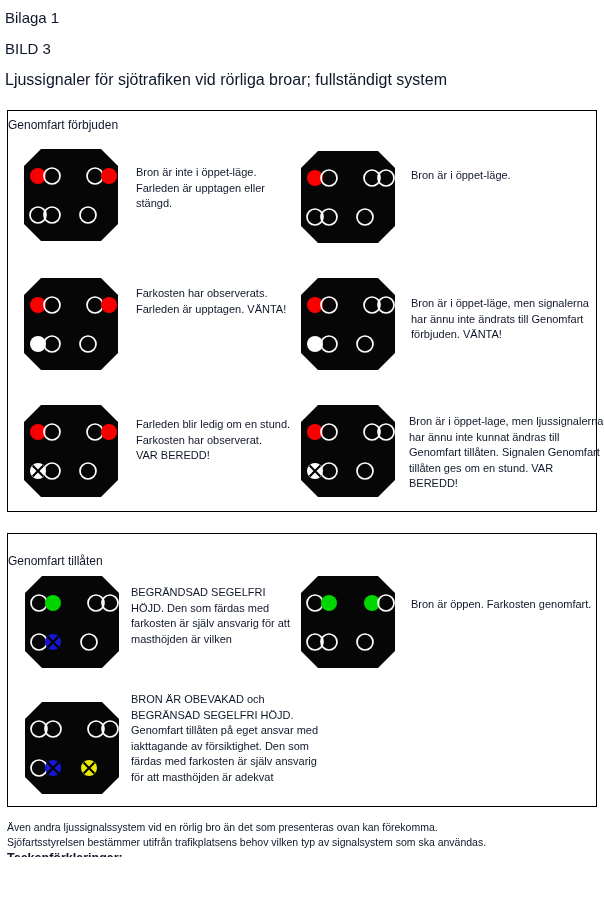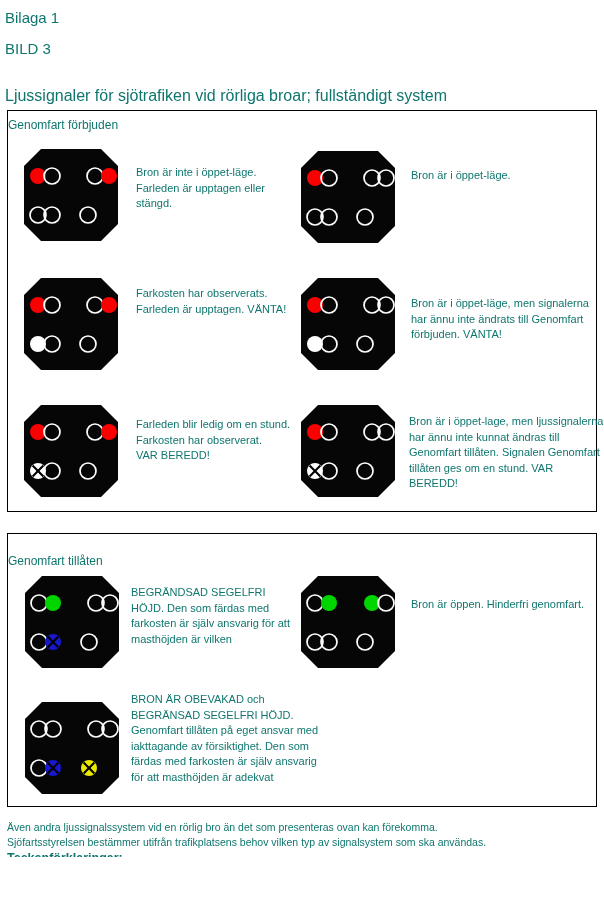--- a/index.html
+++ b/index.html
@@ -1,21 +1,21 @@
 <!DOCTYPE html>
 <html><head>
 <meta charset="utf-8">
 <style>
   html,body{margin:0;padding:0;background:#fff;}
   #page{
     position:relative;width:604px;height:857px;background:#fff;
-    font-family:"Liberation Sans","DejaVu Sans",sans-serif;color:#0f766e;overflow:hidden;
+    font-family:"Liberation Sans","DejaVu Sans",sans-serif;color:#0f172a;overflow:hidden;
   }
   .hdr-line{position:absolute;left:5px;font-size:15px;}
-  .page-title{position:absolute;left:5px;font-size:16px;margin-top:16px;}
+  .page-title{position:absolute;left:5px;font-size:16px;}
   .box{position:absolute;left:7px;width:588px;border:1px solid #000;background:#fff;}
   .box-title{position:absolute;left:0;width:100%;font-size:12px;}
   .panel{position:absolute;width:94px;height:92px;}
   .panel svg{display:block;}
   .desc{position:absolute;font-size:11px;line-height:15.5px;white-space:nowrap;}
   .footer-note{position:absolute;left:7px;font-size:10.5px;line-height:14.5px;white-space:nowrap;}
   .legend-title{position:absolute;left:7px;font-size:12.5px;font-weight:bold;}
   .legend-item{position:absolute;height:18px;}
   .legend-sym{position:absolute;left:3px;top:0;}
   .legend-label{position:absolute;left:41px;top:1px;font-size:12px;white-space:nowrap;}
@@ -170,21 +170,21 @@
           <circle cx="14" cy="27" r="8" fill="none" stroke="#ffffff" stroke-width="1.7"></circle>
           <circle cx="28" cy="27" r="8" fill="#00d500"></circle>
           <circle cx="71" cy="27" r="8" fill="#00d500"></circle>
           <circle cx="85" cy="27" r="8" fill="none" stroke="#ffffff" stroke-width="1.7"></circle>
           <circle cx="14" cy="66" r="8" fill="none" stroke="#ffffff" stroke-width="1.7"></circle>
           <circle cx="28" cy="66" r="8" fill="none" stroke="#ffffff" stroke-width="1.7"></circle>
           <circle cx="64" cy="66" r="8" fill="none" stroke="#ffffff" stroke-width="1.7"></circle>
         </svg>
       </div>
     <div class="desc" style="left:403px;top:63px">
-        <div>Bron är öppen. Hinderfri genomfart.</div>
+        <div>Bron är öppen. Farkosten genomfart.</div>
       </div>
 
     <div class="panel" style="left:17px;top:168px">
         <svg width="94" height="92" viewBox="0 0 94 92">
           <polygon points="17,0 77,0 94,17 94,75 77,92 17,92 0,75 0,17" fill="#060606"></polygon>
           <circle cx="14" cy="27" r="8" fill="none" stroke="#ffffff" stroke-width="1.7"></circle>
           <circle cx="28" cy="27" r="8" fill="none" stroke="#ffffff" stroke-width="1.7"></circle>
           <circle cx="71" cy="27" r="8" fill="none" stroke="#ffffff" stroke-width="1.7"></circle>
           <circle cx="85" cy="27" r="8" fill="none" stroke="#ffffff" stroke-width="1.7"></circle>
           <circle cx="14" cy="66" r="8" fill="none" stroke="#ffffff" stroke-width="1.7"></circle>

